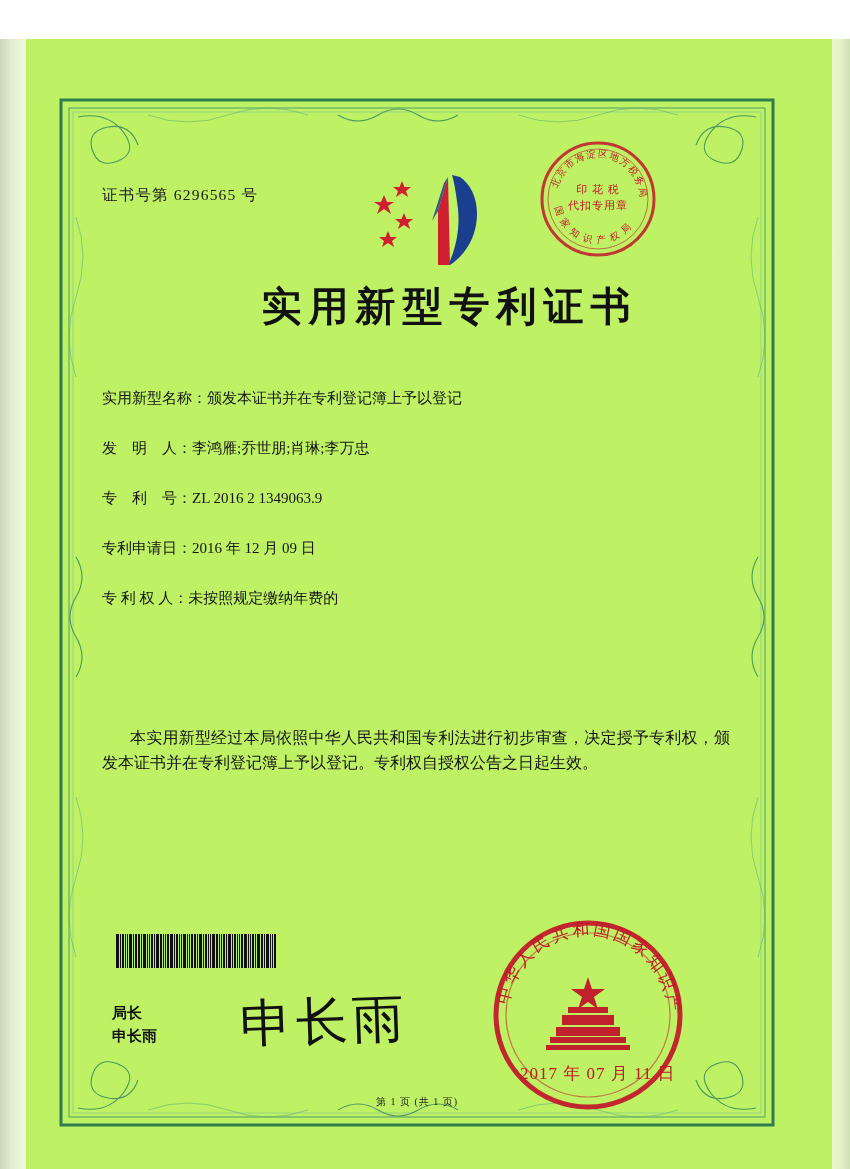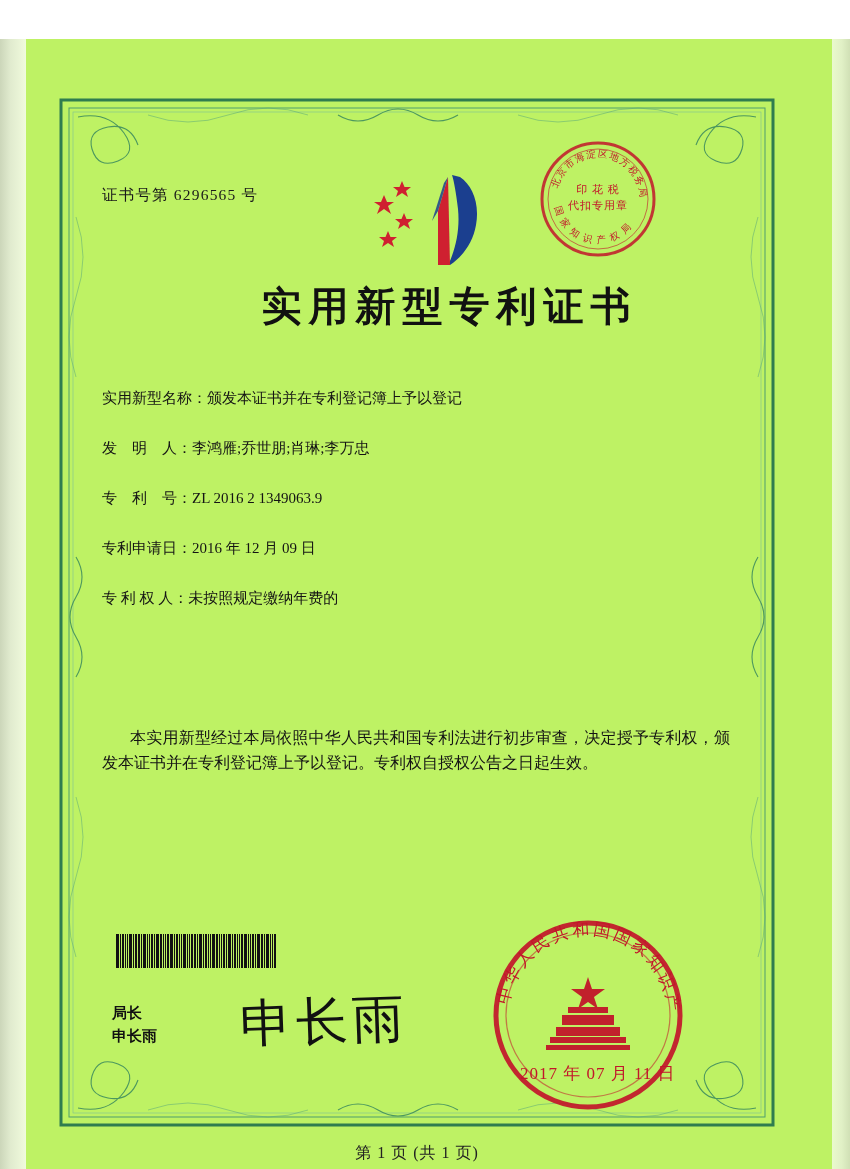--- a/index.html
+++ b/index.html
@@ -162,24 +162,24 @@
     position: absolute;
     left: 452px; top: 955px;
     font-size: 17px;
     color: #c2162a;
     letter-spacing: 1px;
     font-family: "Liberation Serif", "DejaVu Serif", serif;
   }
 
   .footer {
     position: absolute;
-    left: 0; top: 1036px;
+    left: 0; top: 988px;
     width: 698px;
     text-align: center;
-    font-size: 16px;
+    font-size: 10px;
     color: #222;
     letter-spacing: 1px;
   }
 </style>
 </head>
 <body>
 
 <div class="page">
 
   <div class="scan-edge-left"></div>

